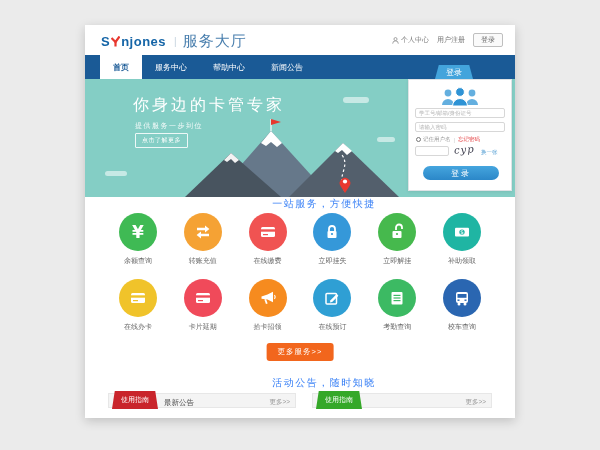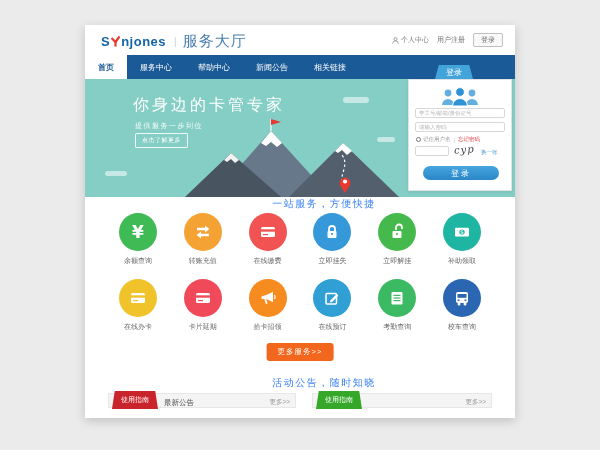--- a/index.html
+++ b/index.html
@@ -13,21 +13,21 @@
   .logo{position:absolute;left:16px;top:7px;display:flex;align-items:center;}
   .logo .l1,.logo .l2{font-size:13px;font-weight:bold;color:#1565a7;letter-spacing:.5px;}
   .logo .ymark{display:inline-block;margin:0 1px;}
   .logo .div{color:#c5d2dd;font-size:10px;margin:0 6px 0 8px;}
   .logo .sub{color:#4a7fae;font-size:15px;letter-spacing:1px;}
   .hd-right{position:absolute;right:12px;top:8px;display:flex;align-items:center;gap:8px;}
   .hd-link{font-size:7px;color:#777;display:flex;align-items:center;gap:2px;cursor:pointer;}
   .hd-login{font-size:7px;color:#666;border:1px solid #bfbfbf;border-radius:2px;padding:1px 7px;background:#fafafa;cursor:pointer;}
 
   
-  .nav{position:absolute;left:0;top:30px;width:430px;height:24px;display:flex;align-items:stretch;box-sizing:border-box;}
+  .nav{position:absolute;left:0;top:30px;width:430px;height:24px;display:flex;align-items:stretch;padding-left:15px;box-sizing:border-box;}
   .nav-item{color:#fff;font-size:8px;display:flex;align-items:center;padding:0 13px;cursor:pointer;}
   .nav-item.active{background:#fff;color:#1a5a96;font-weight:bold;}
 
   
   .hero{position:absolute;left:0;top:54px;width:430px;height:118px;overflow:hidden;}
   .hero-headline{position:absolute;left:48px;top:16px;color:#fff;font-size:16px;font-weight:normal;letter-spacing:3px;}
   .hero-sub{position:absolute;left:50px;top:42px;color:rgba(255,255,255,.92);font-size:7px;letter-spacing:1.5px;}
   .hero-cta{position:absolute;left:50px;top:54px;color:#fff;font-size:6px;border:1px solid rgba(255,255,255,.85);
             padding:2px 6px;border-radius:1px;background:transparent;cursor:pointer;letter-spacing:.5px;}
   .cloud{position:absolute;background:rgba(255,255,255,.55);border-radius:10px;}
@@ -103,21 +103,20 @@
       </span>
       <button class="hd-login">登录</button>
     </div>
   </div>
 
   <div class="nav" style="background: rgb(26, 90, 150); --c: #1a5a96;">
     <div class="nav-item active">首页</div>
     <div class="nav-item">服务中心</div>
     <div class="nav-item">帮助中心</div>
     <div class="nav-item">新闻公告</div>
-    <div class="nav-item">相关链接</div>
   </div>
 
   <div class="hero" style="background: rgb(132, 206, 197); --c: #84cec5;">
     <div class="cloud" style="left:258px;top:18px;width:26px;height:6px;"></div>
     <div class="cloud" style="left:292px;top:58px;width:18px;height:5px;"></div>
     <div class="cloud" style="left:20px;top:92px;width:22px;height:5px;"></div>
     <div class="hero-headline">你身边的卡管专家</div>
     <div class="hero-sub">提供服务一步到位</div>
     <button class="hero-cta">点击了解更多</button>
     <svg class="mountains" width="220" height="82" viewBox="0 0 220 82">

